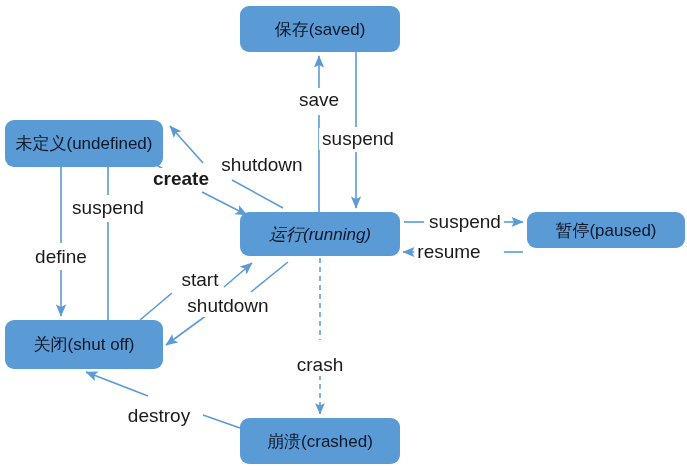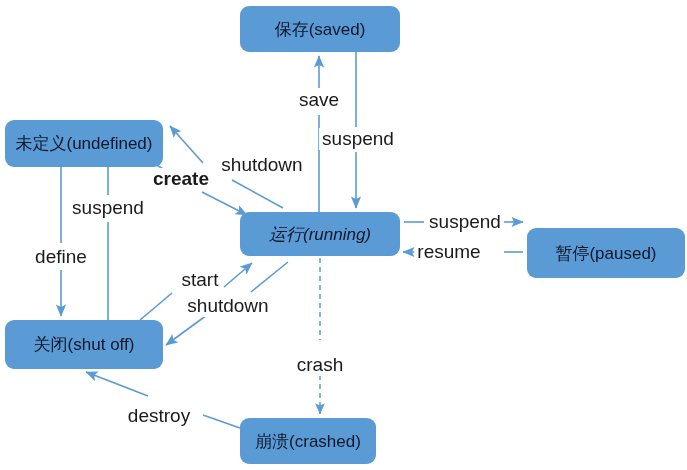--- a/index.html
+++ b/index.html
@@ -125,29 +125,29 @@
   </div>
 
   <div class="node" style="left:5px; top:100px; width:158px; height:47px;margin-top:20px;">
     <span>未定义(undefined)</span>
   </div>
 
   <div class="node" style="left:240px; top:212px; width:160px; height:44px;font-style:italic;">
     <span>运行(running)</span>
   </div>
 
-  <div class="node" style="left:527px; top:228px; width:158px; height:50px;">
+  <div class="node" style="left:527px; top:212px; width:158px; height:36px;">
     <span>暂停(paused)</span>
   </div>
 
   <div class="node" style="left:5px; top:320px; width:158px; height:49px;">
     <span>关闭(shut off)</span>
   </div>
 
-  <div class="node" style="left:240px; top:418px; width:136px; height:46px;">
+  <div class="node" style="left:240px; top:418px; width:160px; height:46px;">
     <span>崩溃(crashed)</span>
   </div>
 
   <div class="edge-label" style="left:319px; top:100px;">save</div>
 
   <div class="edge-label" style="left:358px; top:139px;">suspend</div>
 
   <div class="edge-label" style="left:181px; top:179px;font-weight:bold;">create</div>
 
   <div class="edge-label" style="left:262px; top:165px;">shutdown</div>

